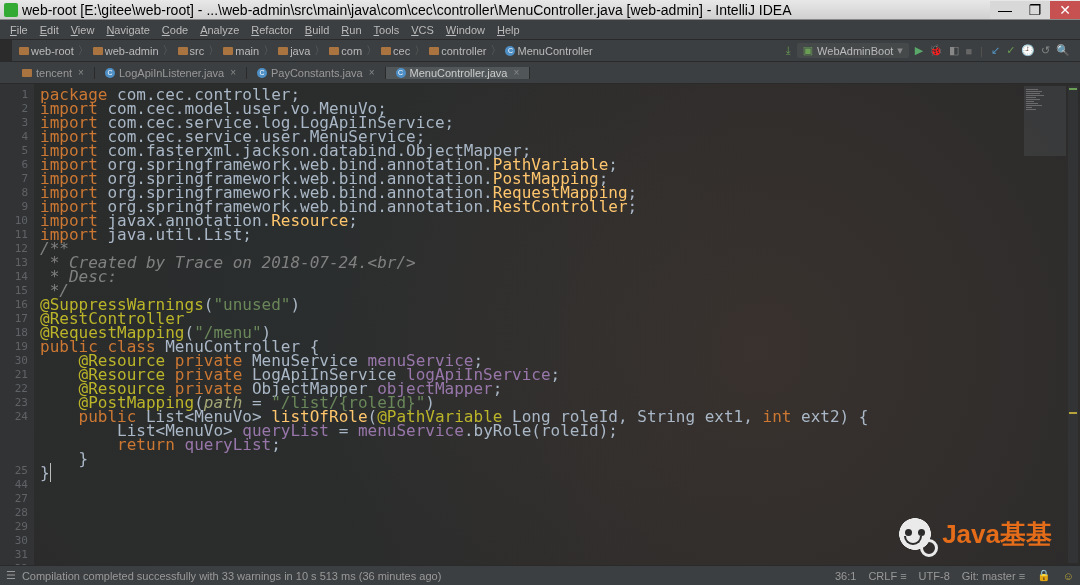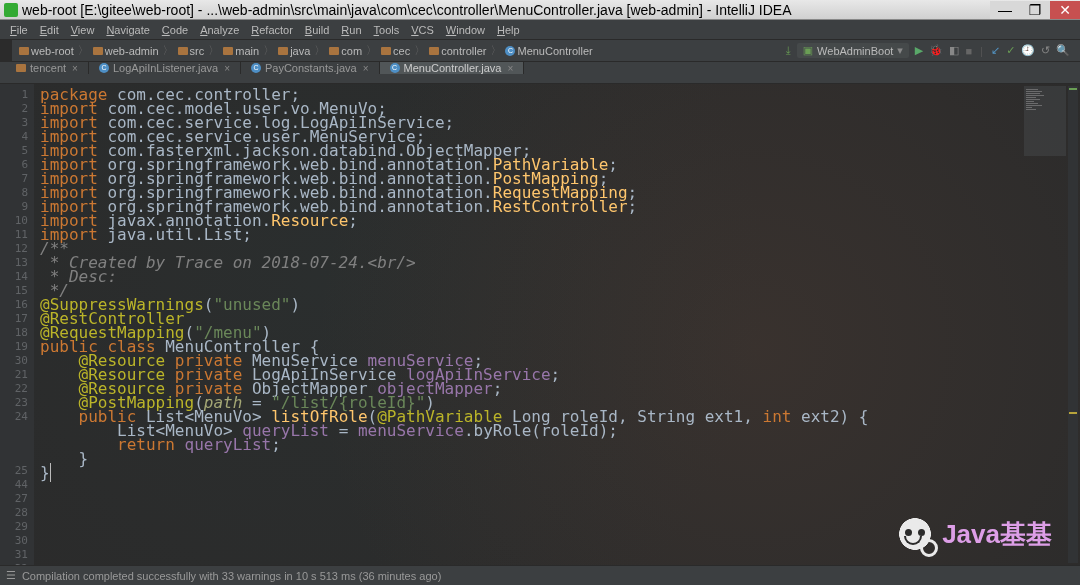--- a/index.html
+++ b/index.html
@@ -55,22 +55,22 @@
 .nav-bar .sep { color: #666; padding: 0 1px;}
 .nav-bar .right { margin-left:auto; display:flex; align-items:center; gap:6px; padding-right:6px;}
 .run-config { background:#45494a; padding:1px 6px; border-radius:2px; display:flex; align-items:center; gap:4px; font-size:11px;}
 .green-tri { color:#59a869;}
 .bug { color:#59a869;}
 
 
 .tab-bar {
   height: 22px;
   background: #3c3f41;
-  display: flex; align-items: flex-start;
-  padding-left: 6px;
+  display: flex; align-items: center;
+  padding-left: 12px;
   border-bottom: 1px solid #2a2a2a;
 }
 .tab {
   display:flex; align-items:center; gap:4px;
   padding: 0 10px;
   color:#999;
   font-size:11px;
   border-right:1px solid #2a2a2a;
 }
 .tab.active { background:#515658; color:#ccc; }
@@ -154,21 +154,21 @@
   display:flex; align-items:center;
   padding: 0 6px;
   font-size:11px;
   border-top:1px solid #2a2a2a;
 }
 .status .right { margin-left:auto; display:flex; gap:12px; align-items:center;}
 
 .watermark {
   position:absolute; right:28px; bottom:32px;
   display:flex; align-items:center; gap:8px;
-  color:#f0abfc; font-size:26px; font-weight:bold;
+  color:#f97316; font-size:26px; font-weight:bold;
   opacity:0.9;
 }
 .wm-icon {
   width:38px; height:38px; border-radius:50%;
   background: radial-gradient(circle,#fff 0%, #fff 58%, transparent 60%);
   position:relative;
 }
 .wm-icon::before, .wm-icon::after{
   content:""; position:absolute; background:#2b2b2b; border-radius:50%;
 }
@@ -323,13 +323,21 @@
   <div class="wm-icon">
       <div class="wm-smile"></div>
       <div class="wm-ring"></div>
     </div>
   <span>Java基基</span>
 </div>
 
 <div class="status">
   <span style="margin-right:6px;">☰</span>
   <span>Compilation completed successfully with 33 warnings in 10 s 513 ms (36 minutes ago)</span>
+  <div class="right">
+    <span>36:1</span>
+    <span><span>CRLF</span> ≡</span>
+    <span>UTF-8</span>
+    <span><span>Git: master</span> ≡</span>
+    <span>🔒</span>
+    <span style="color:#b7a33b;">☺</span>
+  </div>
 </div>
 
 </body></html>

